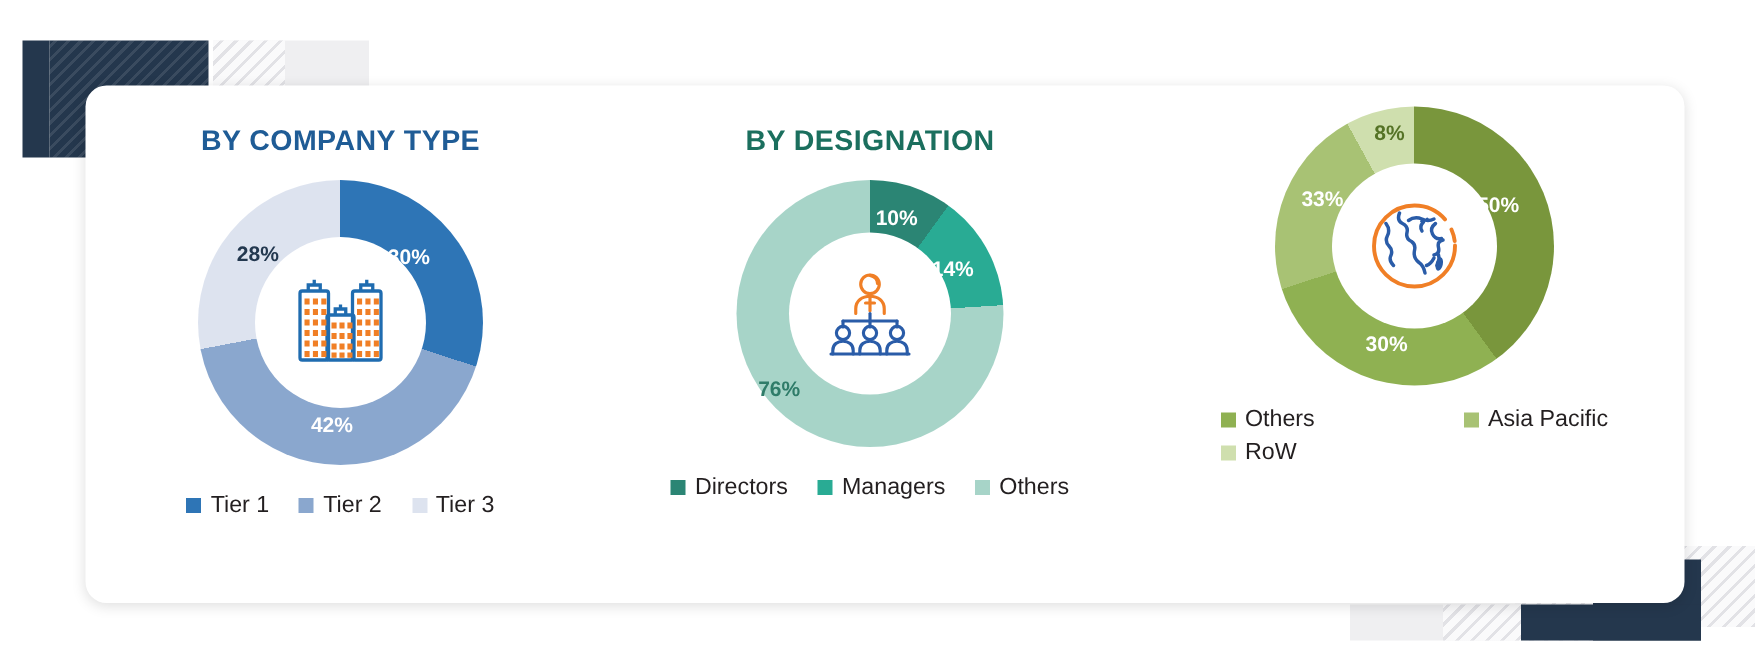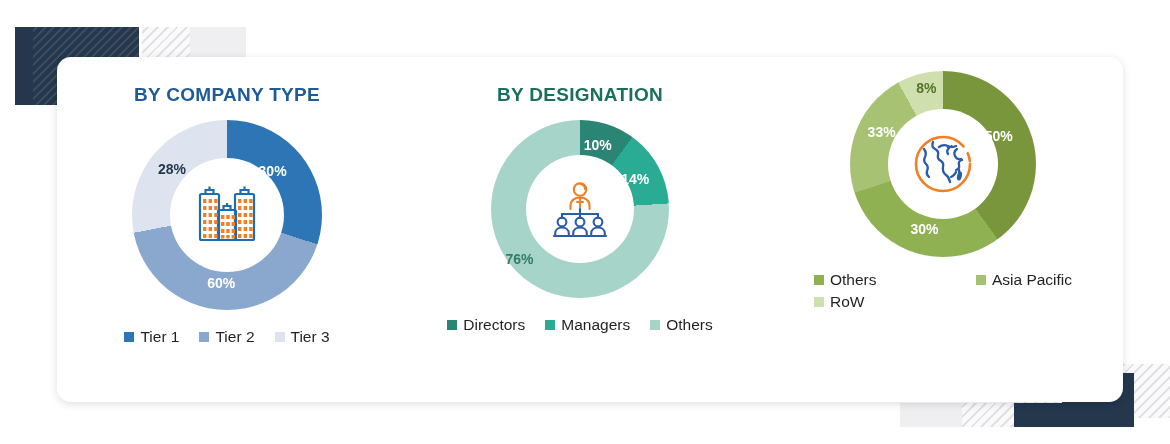--- a/index.html
+++ b/index.html
@@ -222,21 +222,21 @@
                   <rect x="32.3" y="45" width="3.4" height="4"></rect>
                   <rect x="37.6" y="45" width="3.4" height="4"></rect>
                 <rect x="27" y="51" width="3.4" height="3.5"></rect>
                   <rect x="32.3" y="51" width="3.4" height="3.5"></rect>
                   <rect x="37.6" y="51" width="3.4" height="3.5"></rect>
               </g>
             </svg>
           </div>
 
           <div class="slice-label lbl-white" style="left:74%; top:27%;">30%</div>
-          <div class="slice-label lbl-white" style="left:47%; top:86%;">60%</div>
+          <div class="slice-label lbl-white" style="left:47%; top:86%;">42%</div>
           <div class="slice-label lbl-navy" style="left:21%; top:26%;">28%</div>
         </div>
       </div>
 
       <div class="legend-row">
         <div class="legend-item">
           <span class="legend-swatch" style="background: rgb(46, 117, 182);"></span>
           <span class="legend-text">Tier 1</span>
         </div>
         <div class="legend-item">

